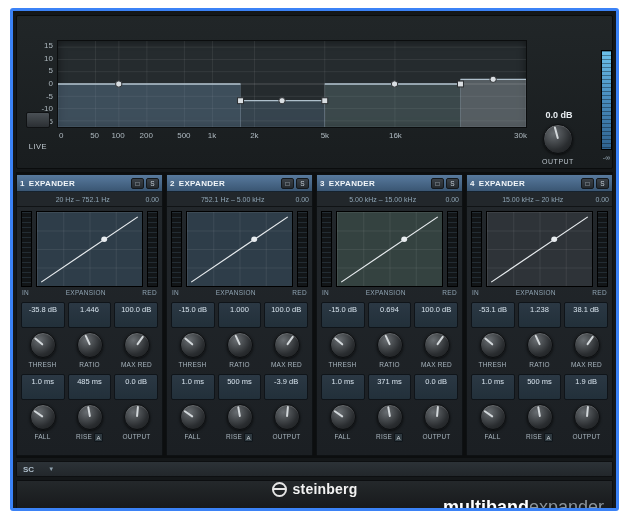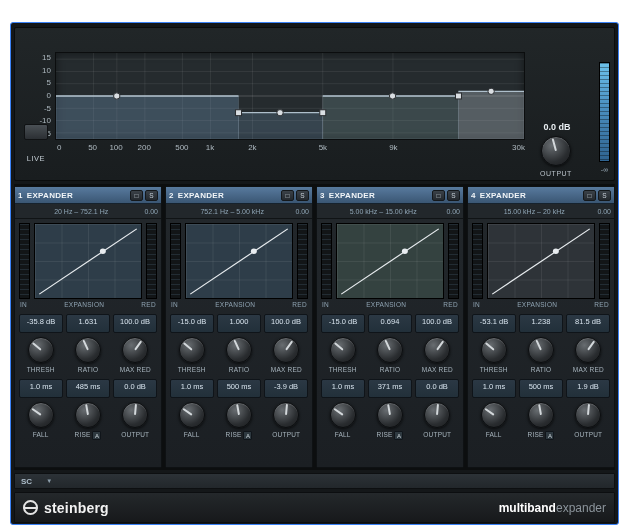--- a/index.html
+++ b/index.html
@@ -1,21 +1,21 @@
 <!DOCTYPE html>
 <html><head>
 <meta charset="utf-8">
 <style>
   * { box-sizing: border-box; margin: 0; padding: 0; }
   html,body { width:631px; height:525px; }
   body { font-family:"Liberation Sans","DejaVu Sans",sans-serif; background:#ffffff; overflow:hidden; }
   .page { position:relative; width:631px; height:525px; background:#ffffff; }
 
-  .plugin { position:absolute; left:10px; top:22px; width:609px; height:503px;
-            background:#141719; border:1px solid #3b82f6; border-radius:3px; overflow:hidden; }
+  .plugin { position:absolute; left:10px; top:8px; width:609px; height:503px;
+            background:#141719; border:3px solid #3b82f6; border-radius:3px; overflow:hidden; }
 
   
   .top-panel { position:relative; margin:4px 3px 0; height:154px;
                background:linear-gradient(#212628,#191d1f); border:1px solid #0a0c0d; border-radius:2px; }
   .db-scale span { position:absolute; left:0; width:36px; text-align:right;
                    font-size:8px; line-height:9px; color:#aeb9c0; }
   .plot { position:absolute; left:40px; top:24px; width:470px; height:88px;
           background:#252b2e; border:1px solid #0b0d0e; box-shadow:inset 0 0 8px rgba(0,0,0,.5); }
   .plot svg { position:absolute; left:0; top:0; width:100%; height:100%; }
   .freq-scale { position:absolute; left:40px; top:115px; width:470px; height:10px; }
@@ -67,40 +67,40 @@
             background:repeating-linear-gradient(to bottom, rgba(120,165,200,.16) 0 1px, transparent 1px 5px), #121517; }
   .curve { position:relative; flex:1; height:76px; background:var(--curve-bg,#2e3d49); border:1px solid #000;
            background-image:linear-gradient(rgba(255,255,255,.07) 1px, transparent 1px),
                             linear-gradient(90deg, rgba(255,255,255,.07) 1px, transparent 1px);
            background-size:25% 25%; cursor:pointer; }
   .curve svg { position:absolute; left:0; top:0; width:100%; height:100%; }
   .curve-labels { display:flex; justify-content:space-between; margin:2px 5px 0;
                   font-size:6.5px; color:#8fa3b2; letter-spacing:.3px; }
 
   .vals { display:flex; gap:3px; margin:6px 4px 0; }
-  .vbox { flex:1; height:19px; line-height:13px; text-align:center; font-size:7.5px; color:#d6e2ec;
+  .vbox { flex:1; height:26px; line-height:13px; text-align:center; font-size:7.5px; color:#d6e2ec;
           background:linear-gradient(#2b3844,#22303a); border:1px solid #0f1419; border-radius:2px; cursor:pointer; }
   .knobs { display:flex; margin:4px 2px 0; }
   .kcol { flex:1; display:flex; flex-direction:column; align-items:center; }
   .klabel { margin-top:3px; font-size:6.5px; color:#a7b4bd; letter-spacing:.2px; text-align:center; }
   .abtn { display:inline-block; width:9px; height:9px; margin-left:2px; font-size:6px; line-height:8px;
           color:#cdd6dc; background:#2e3940; border:1px solid #10151a; border-radius:1px; vertical-align:middle; cursor:pointer; }
 
   
   .sc-bar { display:flex; align-items:center; gap:14px; margin:3px 3px 0; height:16px; padding:0 6px;
             background:linear-gradient(#2c3237,#22272b); border:1px solid #0d0f11; border-radius:1px;
             font-size:8px; font-weight:bold; color:#aebecb; cursor:pointer; }
   .sc-bar .arrow { font-size:6px; color:#8ea0ad; }
   .footer { display:flex; align-items:center; margin:3px 3px 2px; height:31px; padding:0 8px;
-            background:linear-gradient(#24282b,#17191b); border:1px solid #0c0e10; border-radius:1px; }
+            background:linear-gradient(#24282b,#17191b); border:1px solid #0c0e10; border-radius:1px;flex-direction:column; }
   .brand { display:flex; align-items:center; gap:6px; }
   .logo { position:relative; width:15px; height:15px; border:2px solid #e4e4e4; border-radius:50%; display:inline-block; }
   .logo::after { content:""; position:absolute; left:-1px; right:-1px; top:50%; margin-top:-1px; height:2px; background:#e4e4e4; }
   .brand-name { font-size:14px; font-weight:bold; color:#f2f2f2; letter-spacing:.2px; }
-  .product { margin-left:auto; font-size:12px; }
+  .product { margin-left:auto; font-size:18px; }
   .product .bold { font-weight:bold; color:#ffffff; }
   .product .light { color:#8b949b; }
 </style>
 </head>
 <body>
 
 <div class="page">
   <div class="plugin">
 
     <div class="top-panel">
@@ -158,21 +158,21 @@
 
       <div class="freq-scale">
         <span class="first" style="left:2px">0</span>
         <span style="left:8%">50</span>
         <span style="left:13%">100</span>
         <span style="left:19%">200</span>
         <span style="left:27%">500</span>
         <span style="left:33%">1k</span>
         <span style="left:42%">2k</span>
         <span style="left:57%">5k</span>
-        <span style="left:72%">9k</span>
+        <span style="left:72%">16k</span>
         <span class="last" style="left:100%">30k</span>
       </div>
 
       <button class="live-btn"></button>
       <div class="live-label">LIVE</div>
 
       <div class="output-value">0.0 dB</div>
       <div class="knob knob-lg">
           <div class="stem" style="transform:rotate(-15deg)"></div>
         </div>
@@ -207,21 +207,21 @@
       <div class="vmeter"></div>
     </div>
     <div class="curve-labels">
       <span>IN</span>
       <span>EXPANSION</span>
       <span>RED</span>
     </div>
 
     <div class="vals">
       <div class="vbox">-35.8 dB</div>
-      <div class="vbox">1.631</div>
+      <div class="vbox">1.446</div>
       <div class="vbox">100.0 dB</div>
     </div>
     <div class="knobs">
       <div class="kcol">
         <div class="knob">
                 <div class="stem" style="transform:rotate(-50deg)"></div>
               </div>
         <div class="klabel">THRESH</div>
       </div>
       <div class="kcol">
@@ -463,21 +463,21 @@
     </div>
     <div class="curve-labels">
       <span>IN</span>
       <span>EXPANSION</span>
       <span>RED</span>
     </div>
 
     <div class="vals">
       <div class="vbox">-53.1 dB</div>
       <div class="vbox">1.238</div>
-      <div class="vbox">81.5 dB</div>
+      <div class="vbox">38.1 dB</div>
     </div>
     <div class="knobs">
       <div class="kcol">
         <div class="knob">
                 <div class="stem" style="transform:rotate(-50deg)"></div>
               </div>
         <div class="klabel">THRESH</div>
       </div>
       <div class="kcol">
         <div class="knob">

